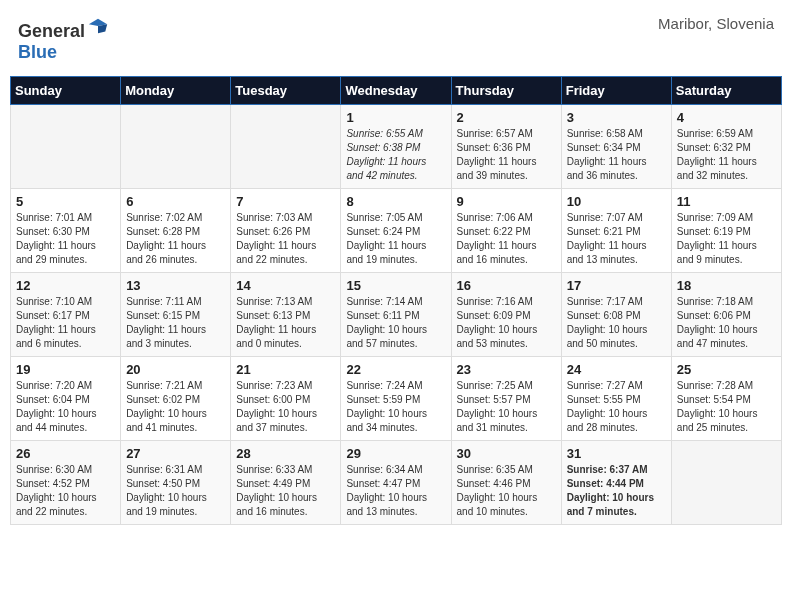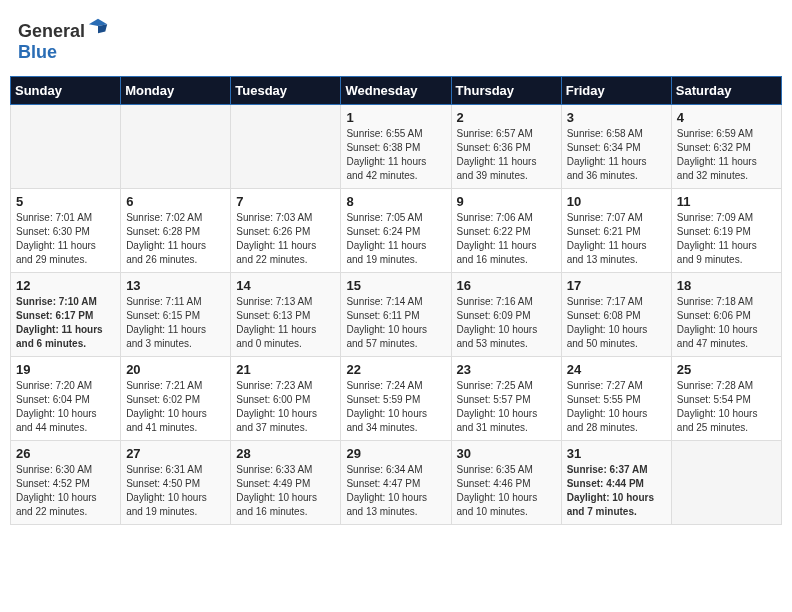--- a/index.html
+++ b/index.html
@@ -92,20 +92,21 @@
     <div>
       <span style="font-size:18px;font-weight:bold;color:#333;">General</span><svg class="logo-icon" viewBox="0 0 24 24" xmlns="http://www.w3.org/2000/svg">
           <polygon points="12,4 22,10 12,12 2,10" fill="#2a6db5"></polygon>
           <polygon points="12,12 22,10 20,18 12,20" fill="#1a4d8a"></polygon>
         </svg>
       <br>
       <span style="font-size:18px;font-weight:bold;color:#2a6db5;">Blue</span>
     </div>
   </div>
   <div class="title-block">
+    <div class="location-title">Maribor, Slovenia</div>
   </div>
 </div>
 
 <table class="calendar">
   <thead>
     <tr>
     <th>Sunday</th>
         <th>Monday</th>
         <th>Tuesday</th>
         <th>Wednesday</th>
@@ -114,21 +115,21 @@
         <th>Saturday</th>
       </tr>
   </thead>
   <tbody id="calendar-body">
   <tr>
         <td class="empty-cell"></td>
         <td class="empty-cell"></td>
         <td class="empty-cell"></td>
         <td>
           <div class="day-number">1</div>
-          <div class="day-info" style="white-space: pre-line;">Sunrise: 6:55 AM
+          <div class="day-info" style="white-space: pre-line; font-style: italic;">Sunrise: 6:55 AM
 Sunset: 6:38 PM
 Daylight: 11 hours and 42 minutes.</div>
         </td>
         <td>
           <div class="day-number">2</div>
           <div class="day-info" style="white-space: pre-line;">Sunrise: 6:57 AM
 Sunset: 6:36 PM
 Daylight: 11 hours and 39 minutes.</div>
         </td>
         <td>
@@ -184,21 +185,21 @@
         <td>
           <div class="day-number">11</div>
           <div class="day-info" style="white-space: pre-line;">Sunrise: 7:09 AM
 Sunset: 6:19 PM
 Daylight: 11 hours and 9 minutes.</div>
         </td>
       </tr>
       <tr>
         <td>
           <div class="day-number">12</div>
-          <div class="day-info" style="white-space: pre-line; font-weight: bold;">Sunrise: 7:10 AM
+          <div class="day-info" style="white-space: pre-line;">Sunrise: 7:10 AM
 Sunset: 6:17 PM
 Daylight: 11 hours and 6 minutes.</div>
         </td>
         <td>
           <div class="day-number">13</div>
           <div class="day-info" style="white-space: pre-line;">Sunrise: 7:11 AM
 Sunset: 6:15 PM
 Daylight: 11 hours and 3 minutes.</div>
         </td>
         <td>

